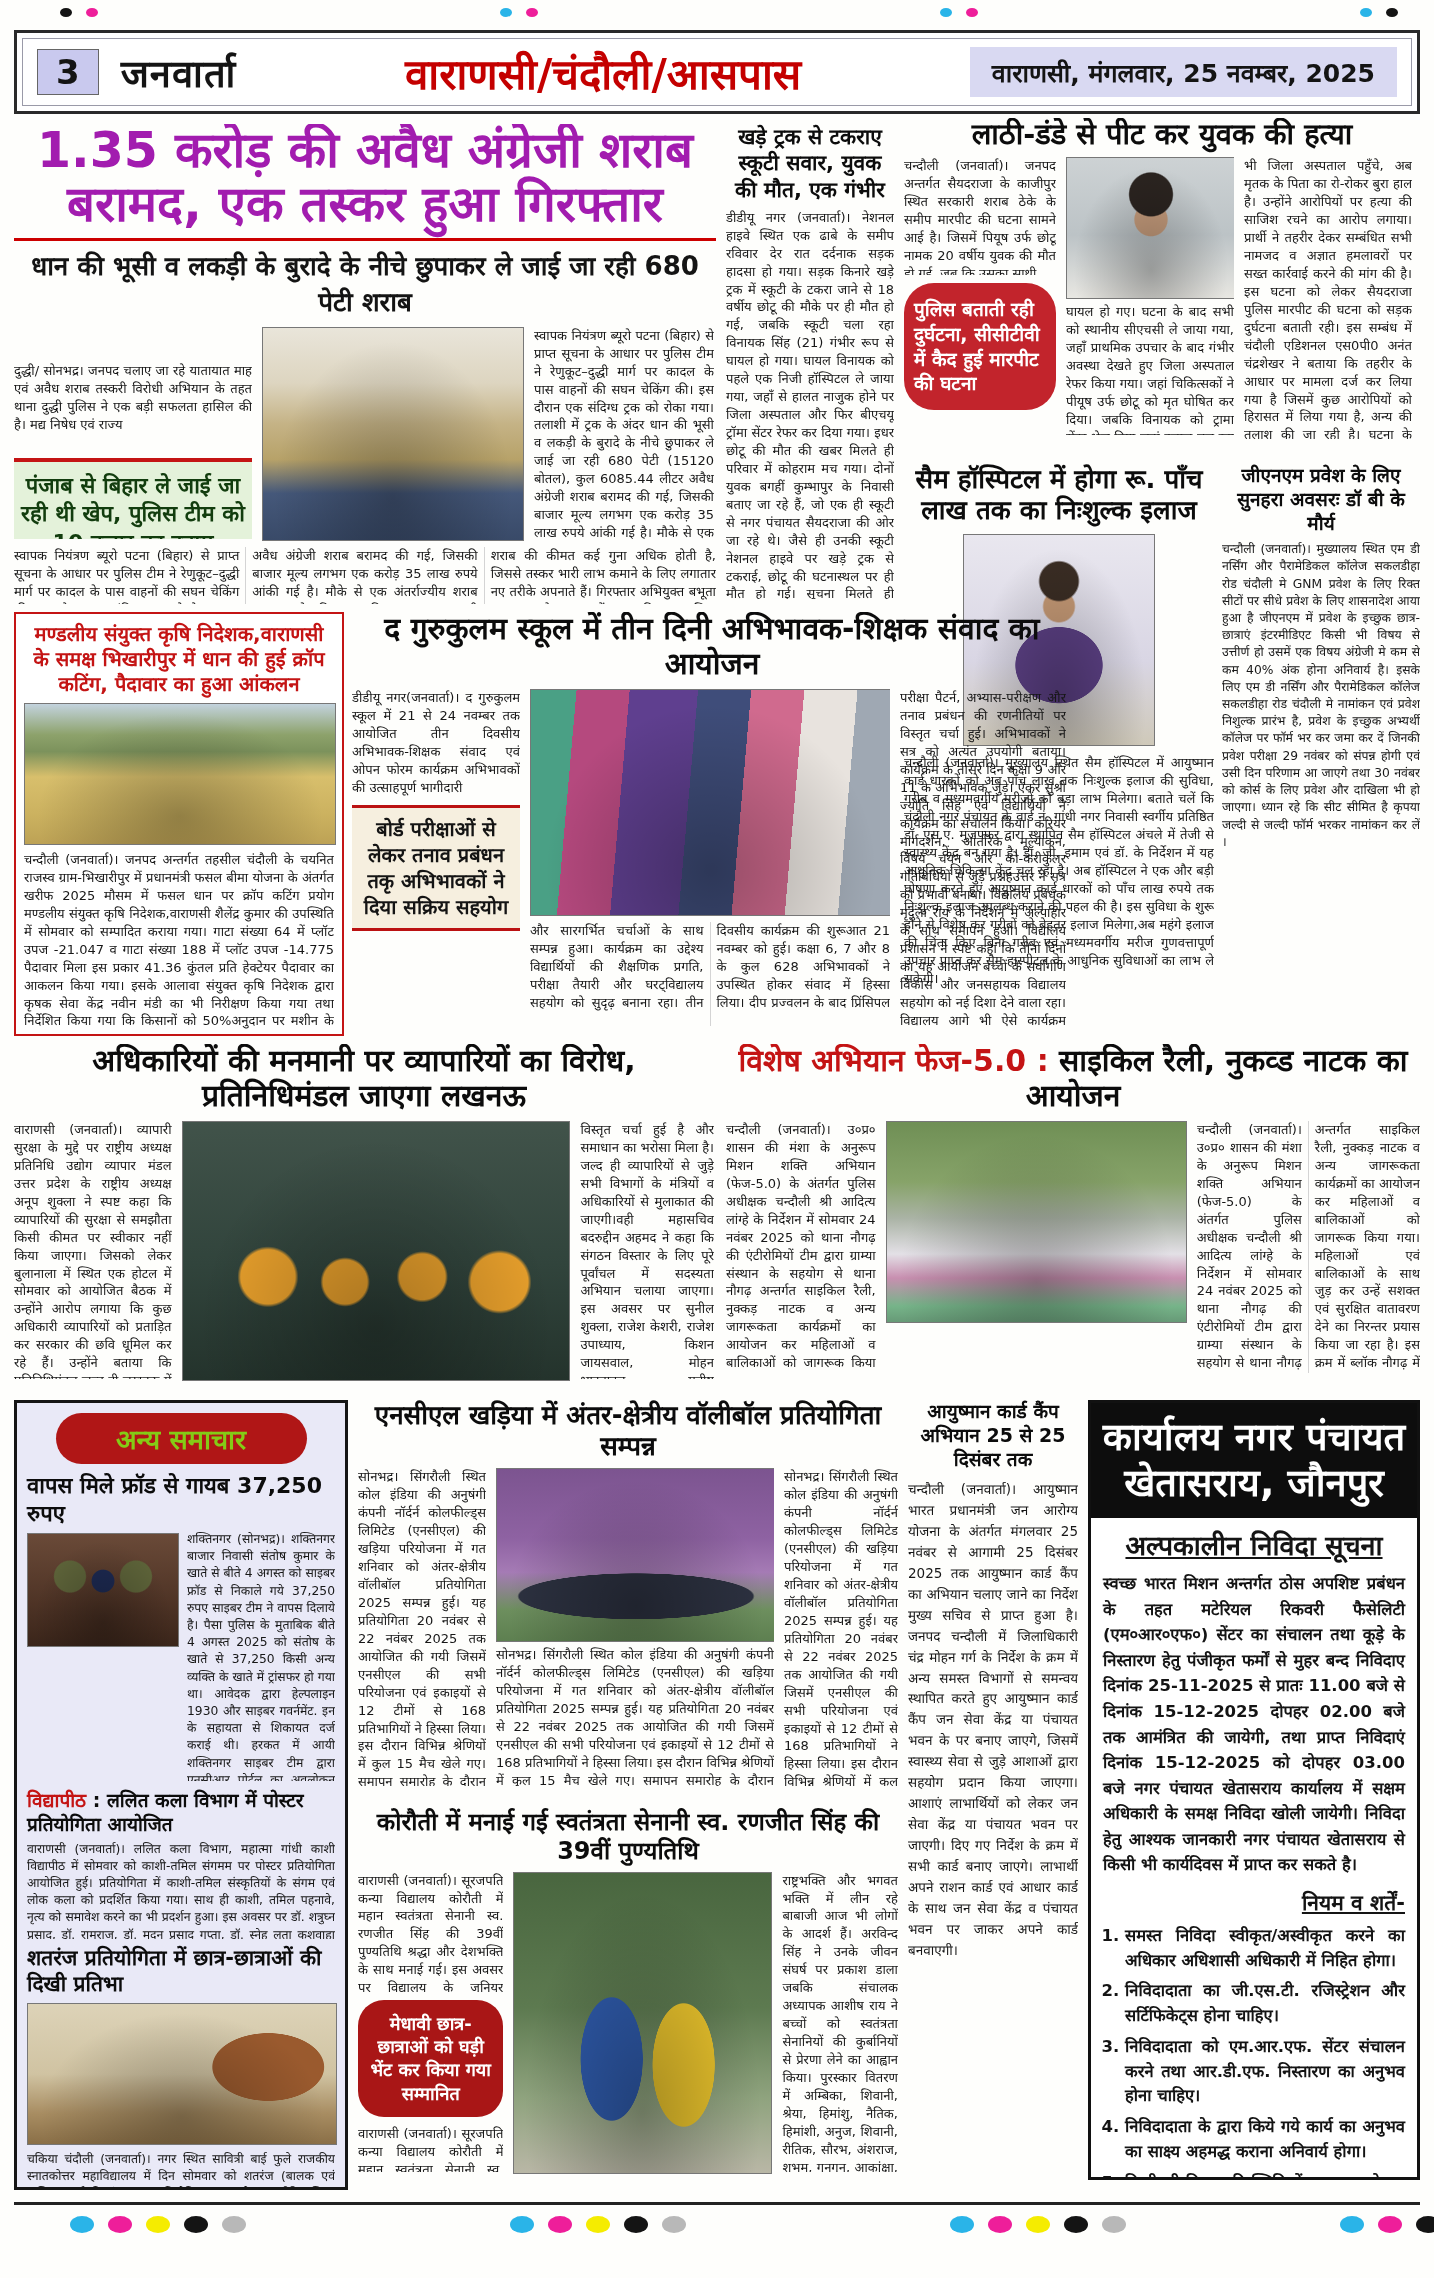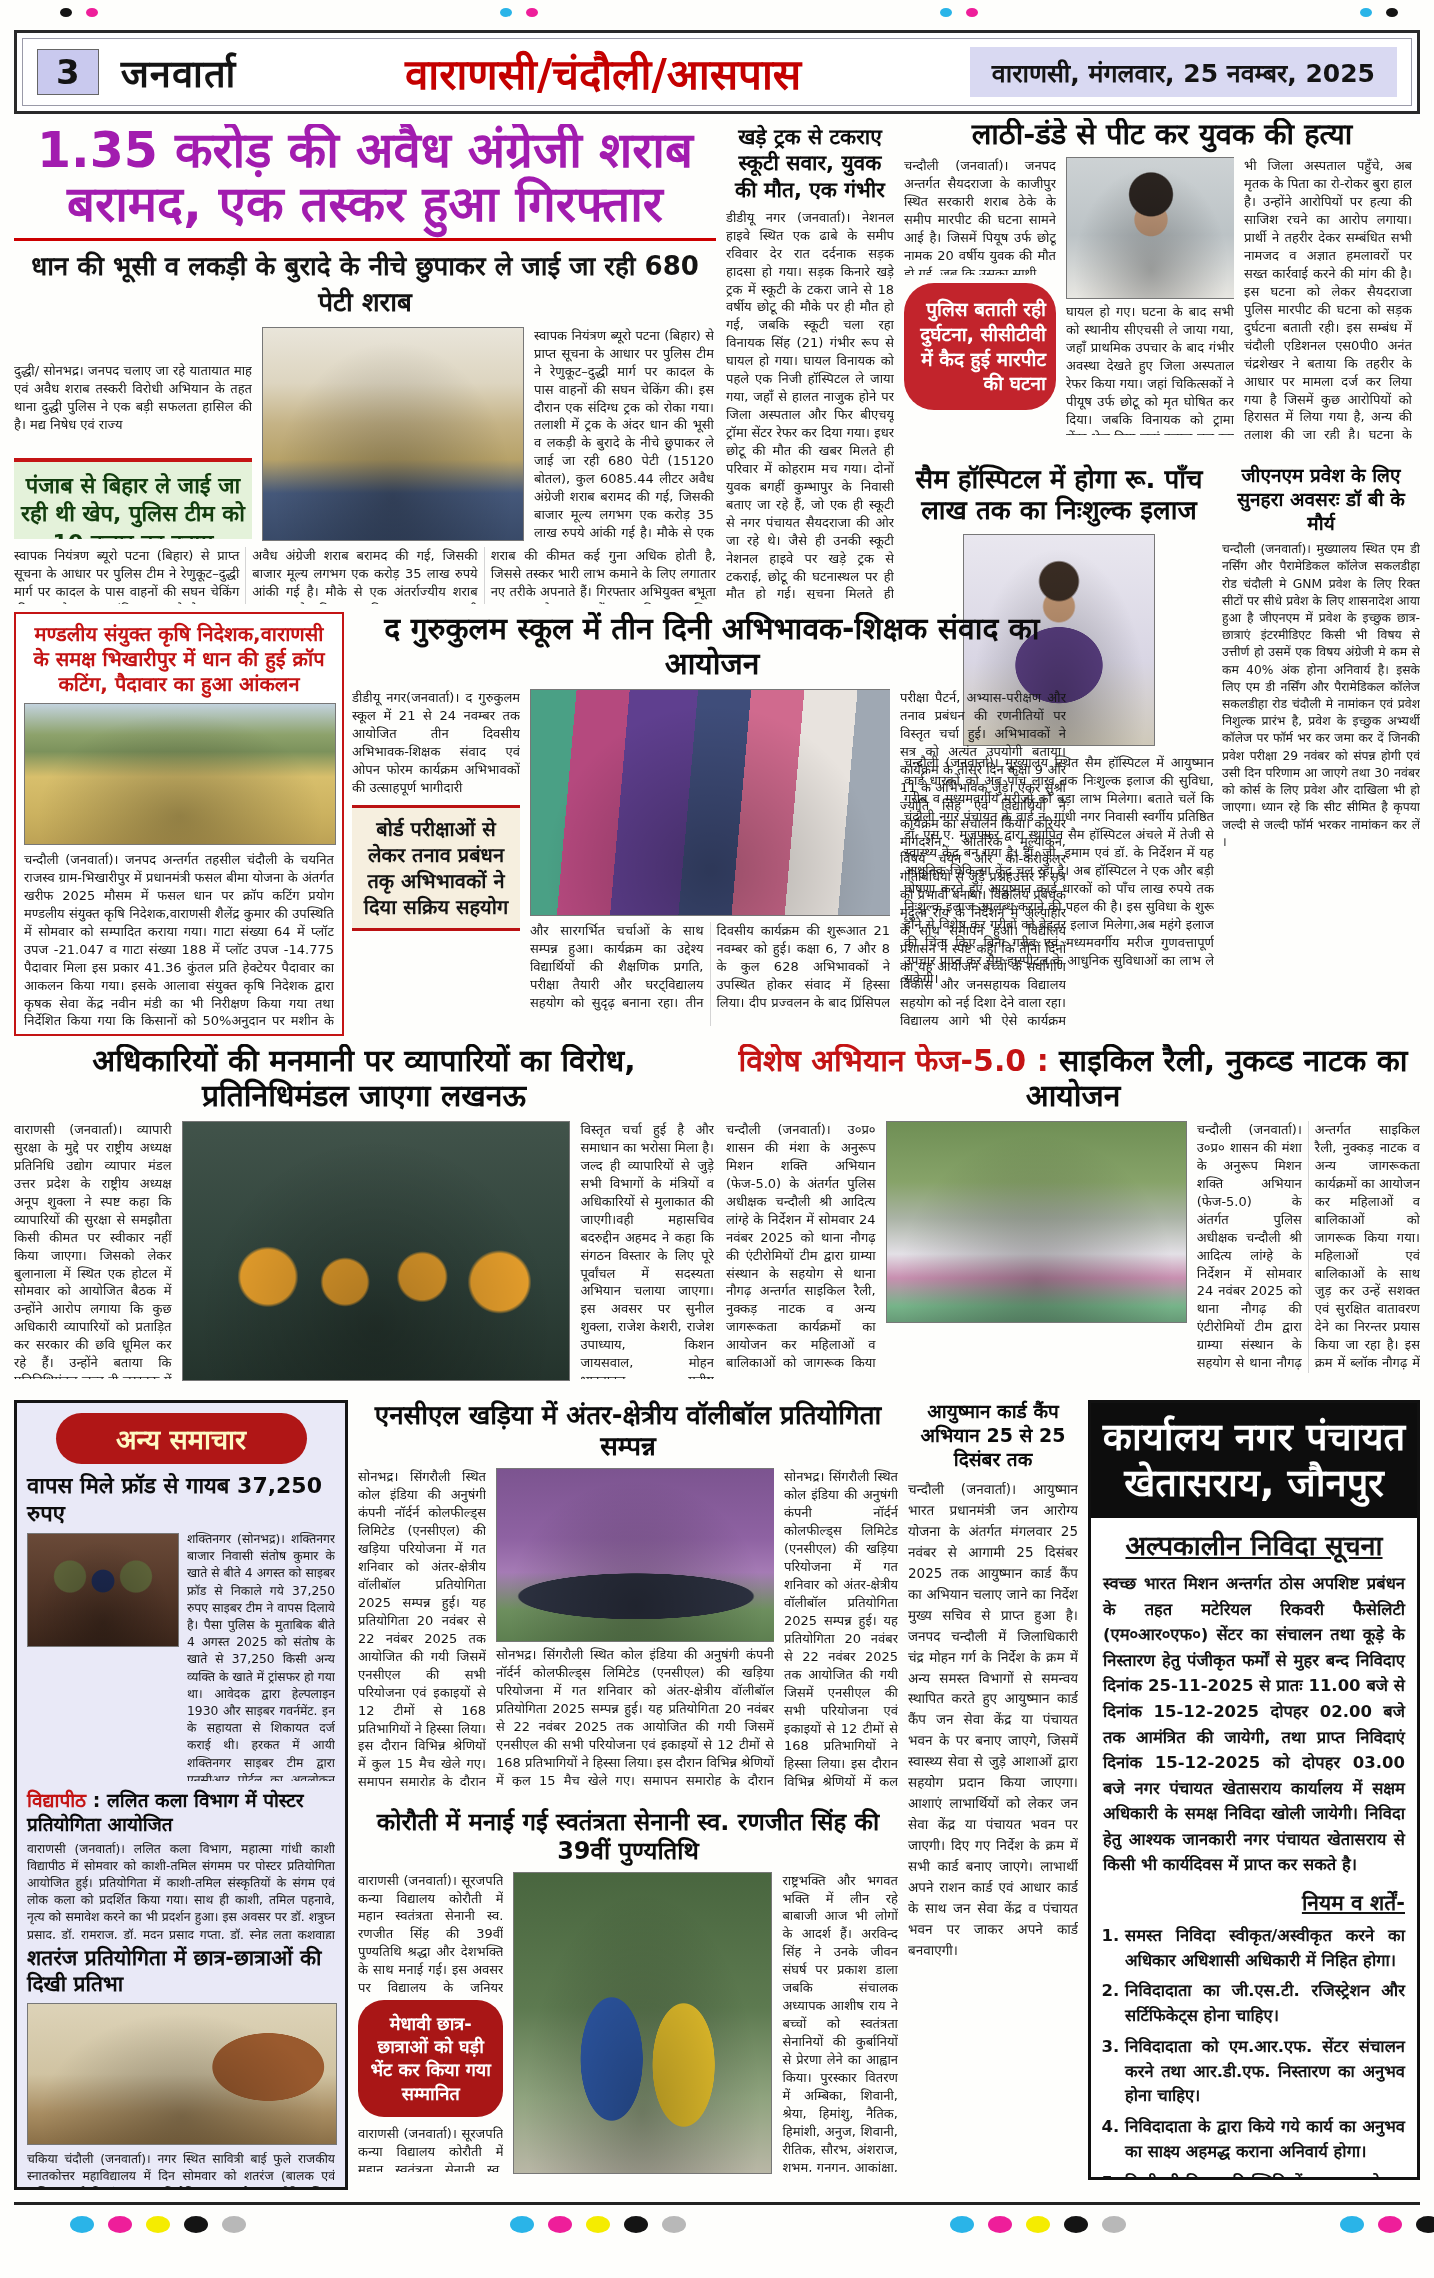--- a/index.html
+++ b/index.html
@@ -20,27 +20,27 @@
   .red{color:#c41414;}
   .rule-red{border:0;border-top:3px solid #c00;margin:6px 0 4px 0;}
   
   .bt{font-size:13px;line-height:1.38;text-align:justify;color:#171717;}
   .bt-sm{font-size:12.3px;line-height:1.4;text-align:justify;color:#171717;}
   .cols2{columns:2;column-gap:13px;column-rule:1px solid #d4d4d4;}
   .cols3{columns:3;column-gap:13px;column-rule:1px solid #d4d4d4;}
   .fill{overflow:hidden;}
   
   .co-green{background:#e4f2da;border-top:4px solid #c41414;border-bottom:4px solid #c41414;color:#123d0e;font-weight:800;font-size:22px;line-height:1.3;text-align:center;padding:10px 6px;margin:8px 0;}
-  .co-red{background:#c2242c;color:#fff;border-radius:30px;font-weight:800;font-size:19px;line-height:1.3;text-align:right;padding:14px 10px;margin:8px 0;}
+  .co-red{background:#c2242c;color:#fff;border-radius:30px;font-weight:800;font-size:19px;line-height:1.3;text-align:left;padding:14px 10px;margin:8px 0;}
   .co-cream{background:#f6efdf;border-top:3px solid #bb1212;border-bottom:3px solid #bb1212;font-weight:800;font-size:20px;line-height:1.3;text-align:center;padding:8px 4px;margin:8px 0;}
   .co-darkred{background:#a91616;color:#fff;border-radius:26px;font-weight:800;font-size:18px;line-height:1.3;text-align:center;padding:12px 8px;margin:8px 0;}
   
   .box-red{border:2px solid #c41414;padding:8px;background:#fff;}
   .box-black{border:3px solid #151515;background:#e9e9f7;padding:10px;}
-  .pill{background:#b01616;color:#fef9c3;border-radius:26px;font-size:27px;font-weight:800;text-align:center;padding:7px 10px;width:75%;margin:0 auto 8px auto;}
+  .pill{background:#b01616;color:#84cc16;border-radius:26px;font-size:27px;font-weight:800;text-align:center;padding:7px 10px;width:75%;margin:0 auto 8px auto;}
   .tender{border:3px solid #111;background:#fff;padding:10px 12px;}
   .tender-head{background:#0d0d0d;color:#fff;font-size:38px;line-height:1.2;font-weight:800;text-align:center;padding:12px 6px;margin:-10px -12px 8px -12px;}
   .tender-sub{font-size:27px;font-weight:800;text-align:center;text-decoration:underline;margin:4px 0 8px 0;}
   .tender-body{font-size:16.5px;line-height:1.55;font-weight:600;text-align:justify;}
   .tender ol{margin:6px 0 10px 0;padding-left:22px;}
   .tender li{font-size:16.5px;line-height:1.5;font-weight:600;text-align:justify;margin-bottom:6px;}
   
   .ph{border:1px solid #777;background:#c8c1ac;position:relative;overflow:hidden;}
   .ph::after{content:"";position:absolute;inset:0;background:radial-gradient(ellipse at 50% 80%,rgba(0,0,0,.28),transparent 65%);}
   .ph-press{background:linear-gradient(180deg,#e9e5da 0%,#ddd5c0 26%,#c5b386 45%,#b7a269 62%,#45587a 78%,#394a68 100%);}

